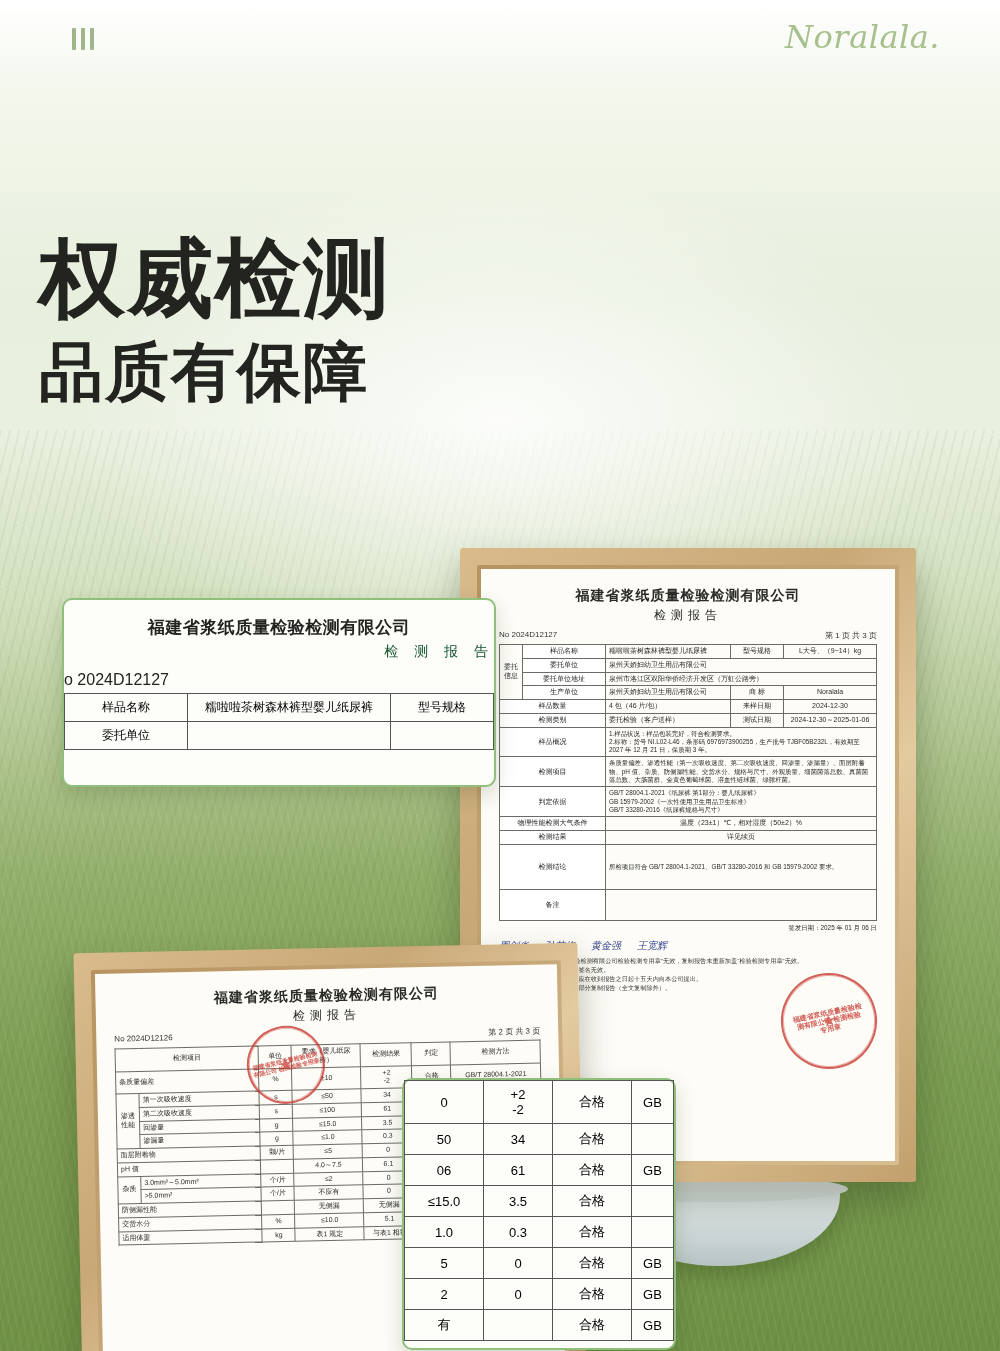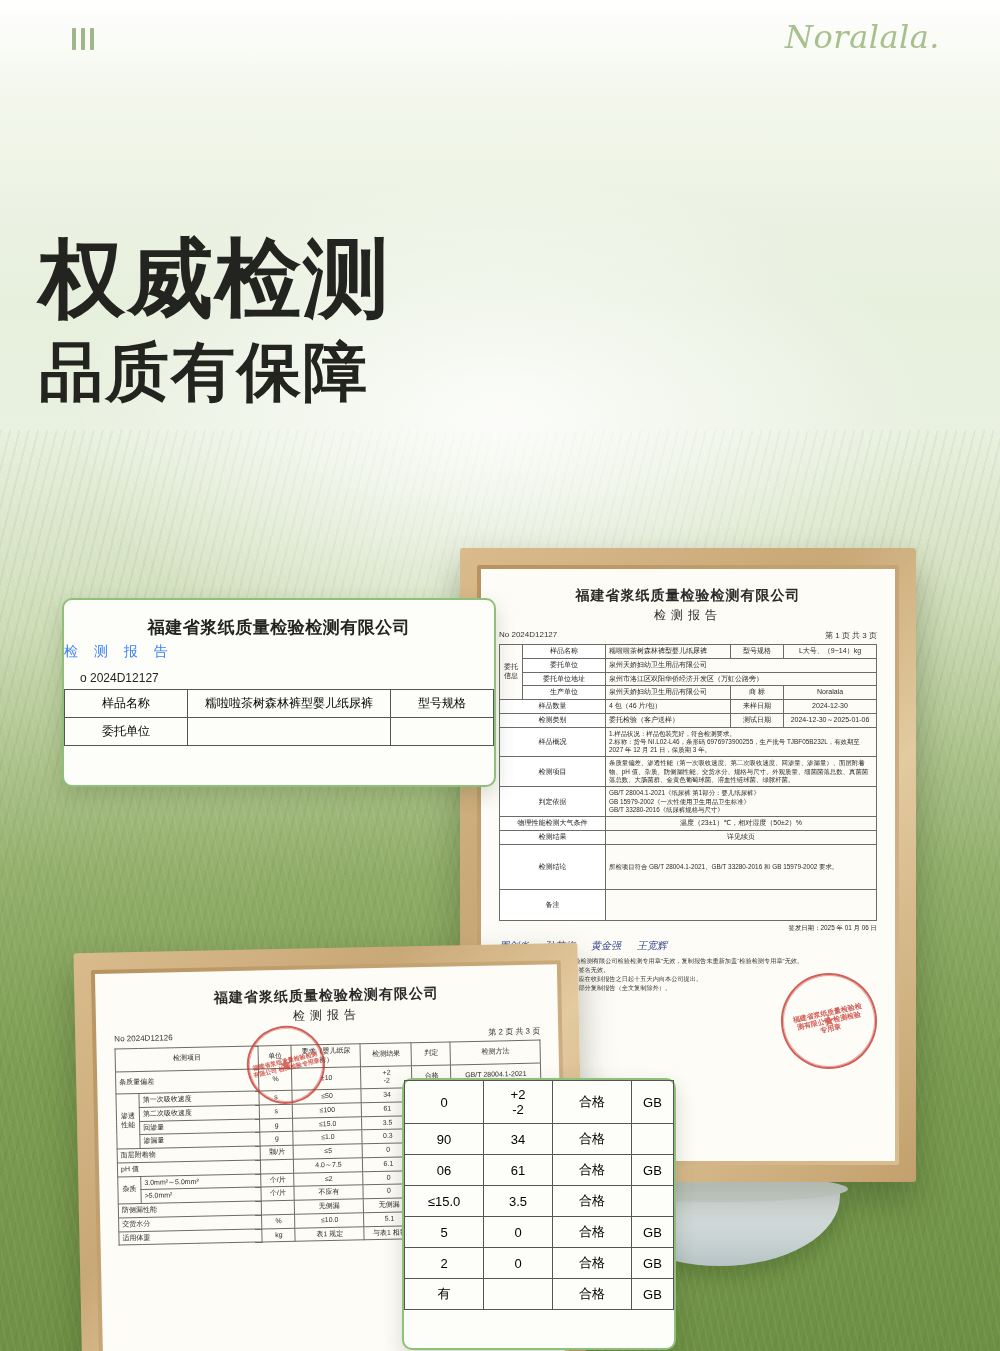--- a/index.html
+++ b/index.html
@@ -114,22 +114,22 @@
   .callout{
     position:absolute;background:#fdfdfa;border:2px solid #8fbf7a;border-radius:10px;
     box-shadow:0 8px 20px rgba(40,60,20,.18);
   }
   #calloutTop{left:62px;top:598px;width:430px;height:185px;}
   #calloutBot{left:402px;top:1078px;width:270px;height:268px;}
   .callout .c-title{
     text-align:center;font-size:17px;font-weight:bold;margin:16px 0 4px;letter-spacing:.5px;
     font-family:"DejaVu Sans","Liberation Sans",sans-serif;color:#232320;
   }
-  .callout .c-sub{text-align:left;font-size:14px;letter-spacing:6px;color:#3b82f6;margin-bottom:10px;}
-  .callout .c-no{font-size:12px;padding-left:16px;color:#232320;}
+  .callout .c-sub{text-align:right;font-size:14px;letter-spacing:6px;color:#14532d;margin-bottom:10px;}
+  .callout .c-no{font-size:16px;padding-left:0;color:#232320;}
   table.big{width:100%;border-collapse:collapse;font-size:12px;}
   table.big td{border:1px solid #555;padding:5px 6px;}
 
   table.zoom{width:100%;border-collapse:collapse;font-size:13px;}
   table.zoom td{border:1px solid #555;padding:6px 4px;text-align:center;}
 
   
   .bowl{
     position:absolute;left:600px;top:1188px;width:240px;height:78px;
     background:linear-gradient(180deg,#e9eef0 0%,#cfd8d9 55%,#b7c3c4 100%);
@@ -419,34 +419,40 @@
     <table class="zoom">
       <tbody>
           <tr>
         <td style="width:70px">0</td>
         <td style="width:60px;white-space:pre-line">+2
 -2</td>
         <td style="width:70px">合格</td>
         <td>GB</td>
       </tr>
       <tr>
-        <td>90</td>
+        <td>50</td>
         <td>34</td>
         <td>合格</td>
         <td></td>
       </tr>
       <tr>
         <td>06</td>
         <td>61</td>
         <td>合格</td>
         <td>GB</td>
       </tr>
       <tr>
         <td>≤15.0</td>
         <td>3.5</td>
+        <td>合格</td>
+        <td></td>
+      </tr>
+      <tr>
+        <td>1.0</td>
+        <td>0.3</td>
         <td>合格</td>
         <td></td>
       </tr>
       <tr>
         <td>5</td>
         <td>0</td>
         <td>合格</td>
         <td>GB</td>
       </tr>
       <tr>

